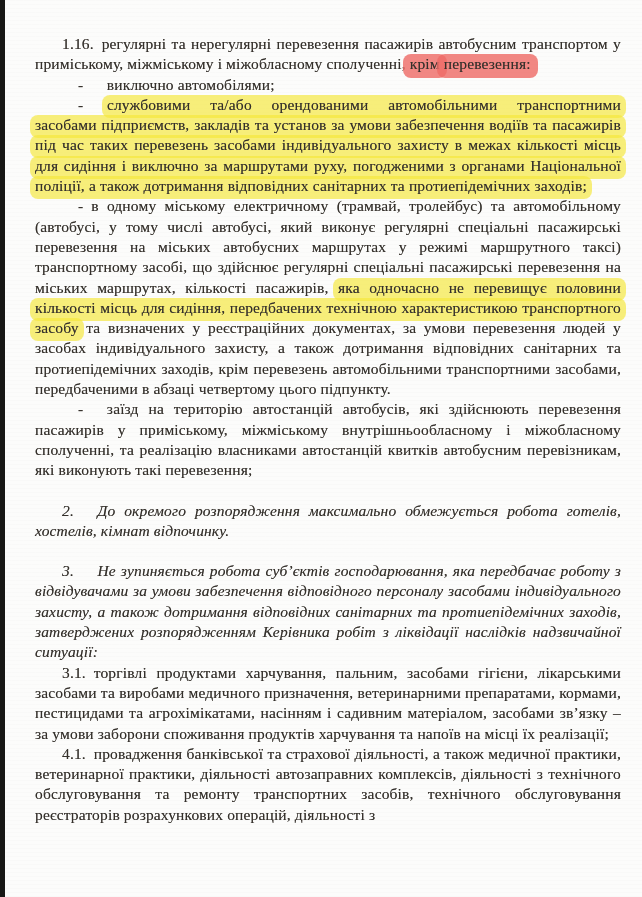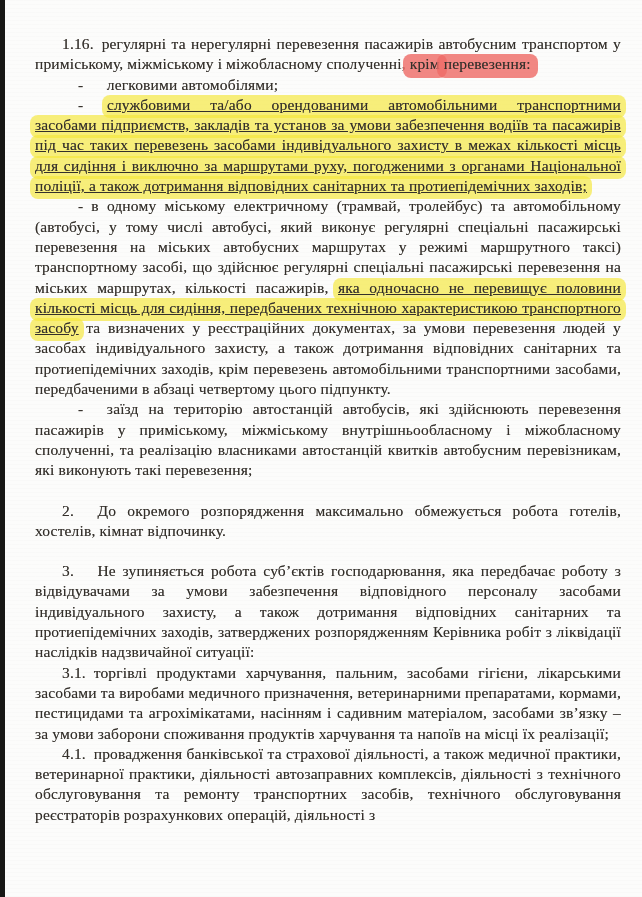--- a/index.html
+++ b/index.html
@@ -41,46 +41,45 @@
   p.para {
     margin: 0;
     font-size: 15.5px;
     line-height: 20.3px;
     letter-spacing: 0.15px;
     text-align: justify;
     text-indent: 27px;
     text-shadow: 0 0 0.5px rgba(52,48,43,0.55);
   }
   p.para.bullet { text-indent: 43px; }
-  p.para.space-before { margin-top: 20px; }
+  p.para.space-before { margin-top: 20px; font-style: italic; }
   .hl {
     border-radius: 8px;
     -webkit-box-decoration-break: clone;
     box-decoration-break: clone;
   }
   .hl-yellow {
     background: var(--hl-yellow, rgba(244,232,60,0.68));
     padding: 1px 5px 5px;
     margin: -1px -5px -5px;
-    text-decoration: underline;
   }
   .hl-pink {
     background: var(--hl-pink, rgba(238,108,104,0.82));
     padding: 1px 7px 6px;
     margin: -1px -7px -6px;
   }
 </style>
 </head>
 <body>
 
 <div class="page" style="color: rgb(52, 48, 43);">
   <div class="scan-edge"></div>
   <div class="doc">
       <p class="para num">1.16. регулярні та нерегулярні перевезення пасажирів автобусним транспортом у приміському, міжміському і міжобласному сполученні, <span class="hl hl-pink">крім</span> <span class="hl hl-pink">перевезення:</span></p>
-      <p class="para bullet">-  легковими автомобілями;</p>
+      <p class="para bullet">-  виключно автомобілями;</p>
       <p class="para bullet">-  <span class="hl hl-yellow">службовими та/або орендованими автомобільними транспортними засобами підприємств, закладів та установ за умови забезпечення водіїв та пасажирів під час таких перевезень засобами індивідуального захисту в межах кількості місць для сидіння і виключно за маршрутами руху, погодженими з органами Національної поліції, а також дотримання відповідних санітарних та протиепідемічних заходів;</span></p>
       <p class="para bullet">- в одному міському електричному (трамвай, тролейбус) та автомобільному (автобусі, у тому числі автобусі, який виконує регулярні спеціальні пасажирські перевезення на міських автобусних маршрутах у режимі маршрутного таксі) транспортному засобі, що здійснює регулярні спеціальні пасажирські перевезення на міських маршрутах, кількості пасажирів, <span class="hl hl-yellow">яка одночасно не перевищує половини кількості місць для сидіння, передбачених технічною характеристикою транспортного засобу</span> та визначених у реєстраційних документах, за умови перевезення людей у засобах індивідуального захисту, а також дотримання відповідних санітарних та протиепідемічних заходів, крім перевезень автомобільними транспортними засобами, передбаченими в абзаці четвертому цього підпункту.</p>
       <p class="para bullet">-  заїзд на територію автостанцій автобусів, які здійснюють перевезення пасажирів у приміському, міжміському внутрішньообласному і міжобласному сполученні, та реалізацію власниками автостанцій квитків автобусним перевізникам, які виконують такі перевезення;</p>
       <p class="para num space-before">2.  До окремого розпорядження максимально обмежується робота готелів, хостелів, кімнат відпочинку.</p>
       <p class="para num space-before">3.  Не зупиняється робота суб’єктів господарювання, яка передбачає роботу з відвідувачами за умови забезпечення відповідного персоналу засобами індивідуального захисту, а також дотримання відповідних санітарних та протиепідемічних заходів, затверджених розпорядженням Керівника робіт з ліквідації наслідків надзвичайної ситуації:</p>
       <p class="para num">3.1. торгівлі продуктами харчування, пальним, засобами гігієни, лікарськими засобами та виробами медичного призначення, ветеринарними препаратами, кормами, пестицидами та агрохімікатами, насінням і садивним матеріалом, засобами зв’язку – за умови заборони споживання продуктів харчування та напоїв на місці їх реалізації;</p>
       <p class="para num">4.1. провадження банківської та страхової діяльності, а також медичної практики, ветеринарної практики, діяльності автозаправних комплексів, діяльності з технічного обслуговування та ремонту транспортних засобів, технічного обслуговування реєстраторів розрахункових операцій, діяльності з</p>
     </div>
 </div>
 

